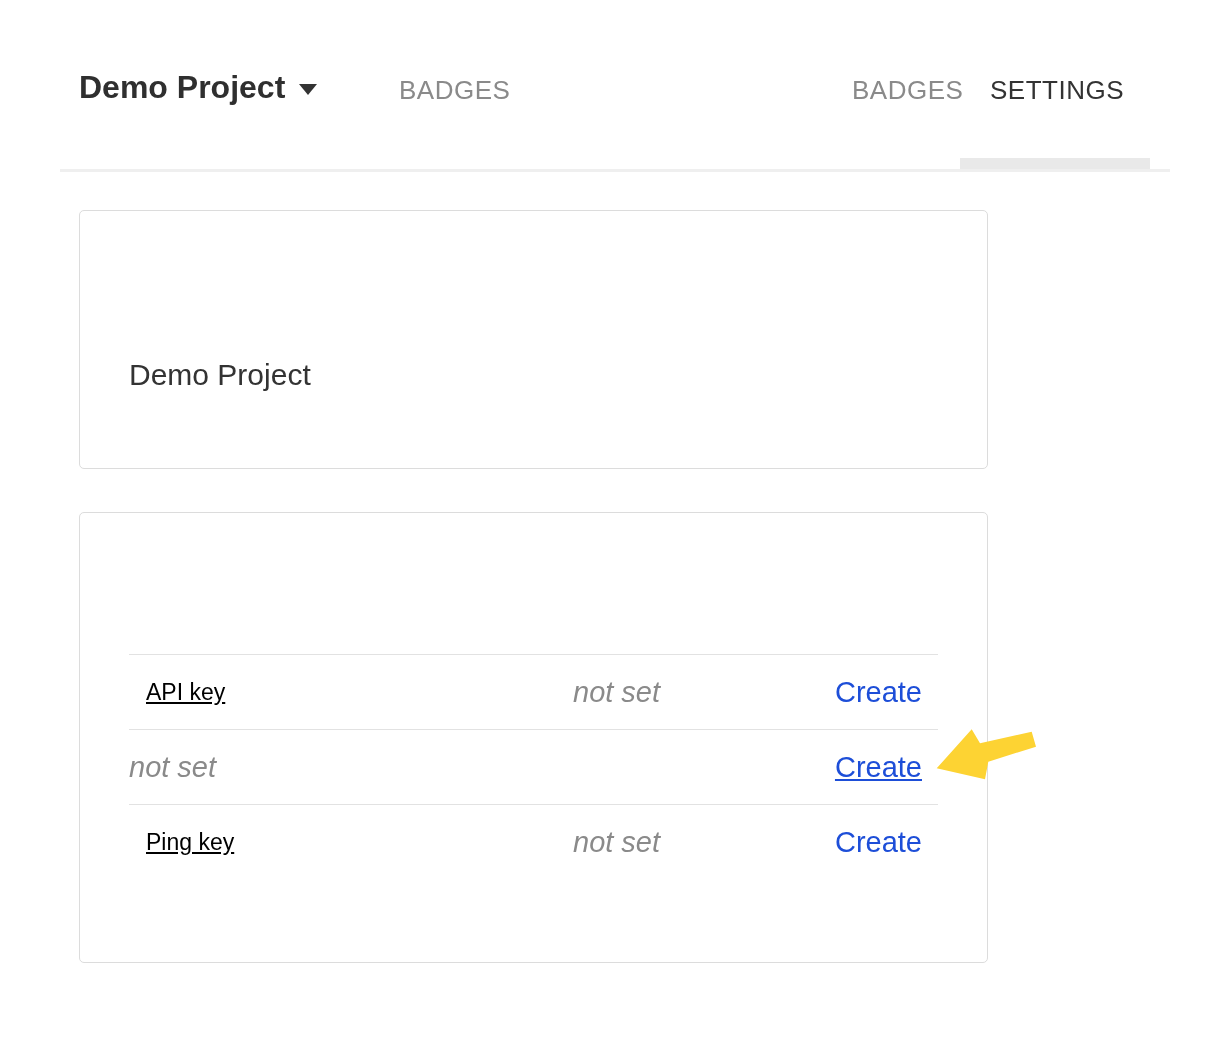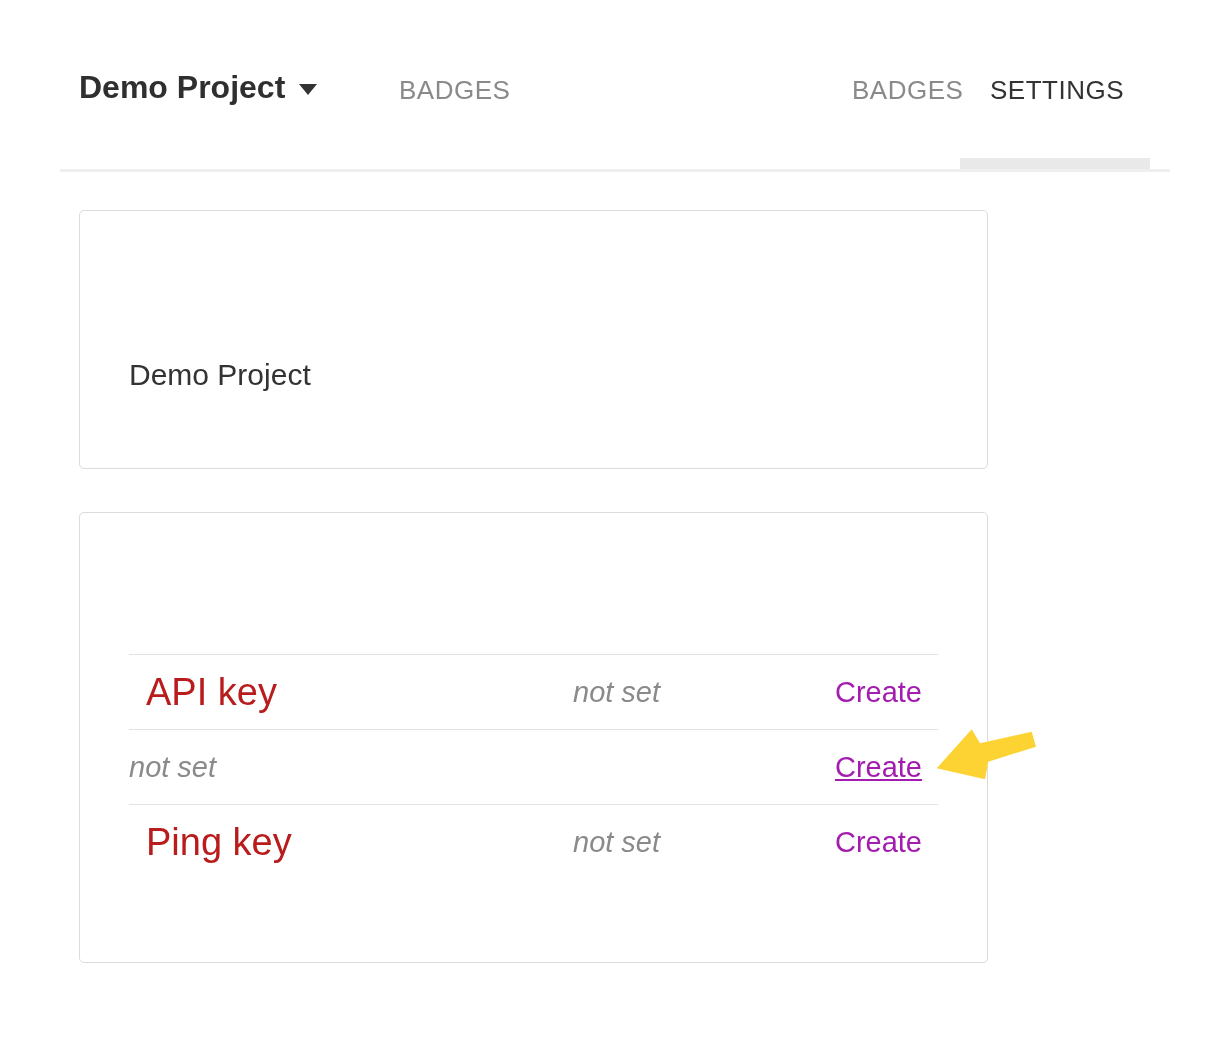--- a/index.html
+++ b/index.html
@@ -115,38 +115,39 @@
     display:flex;
     align-items:center;
     height:75px;
     box-sizing:border-box;
     border-top:1px solid #e2e2e2;
   }
   .col-label{
     width:444px;
     box-sizing:border-box;
     padding-left:17px;
-    font-size:38px;
-    color:#b91c1c;
+    font-size:23px;
+    color:#000000;
+    text-decoration:underline;
   }
   .col-value{
     width:230px;
     font-size:29px;
     font-style:italic;
     color:#8a8a8a;
   }
   .col-action{
     flex:1;
     box-sizing:border-box;
     padding-right:16px;
     text-align:right;
     font-size:29px;
   }
   .create-link{
-    color:#a21caf;
+    color:#1d4ed8;
     text-decoration:none;
     cursor:pointer;
   }
   .create-link.hovered{text-decoration:underline;}
 
   
   .annotation-arrow{
     position:absolute;
     left:925px; top:725px;
     width:115px; height:60px;

